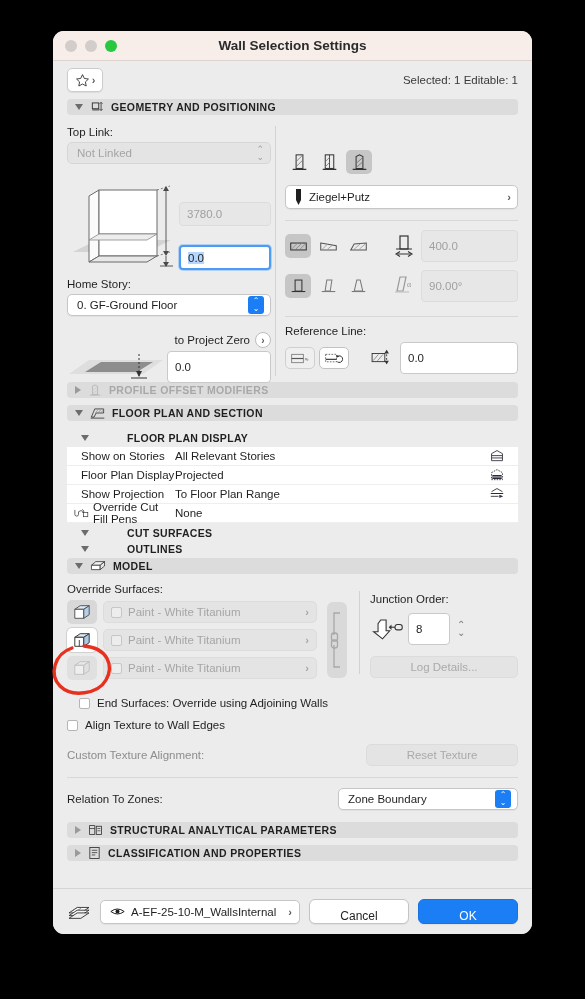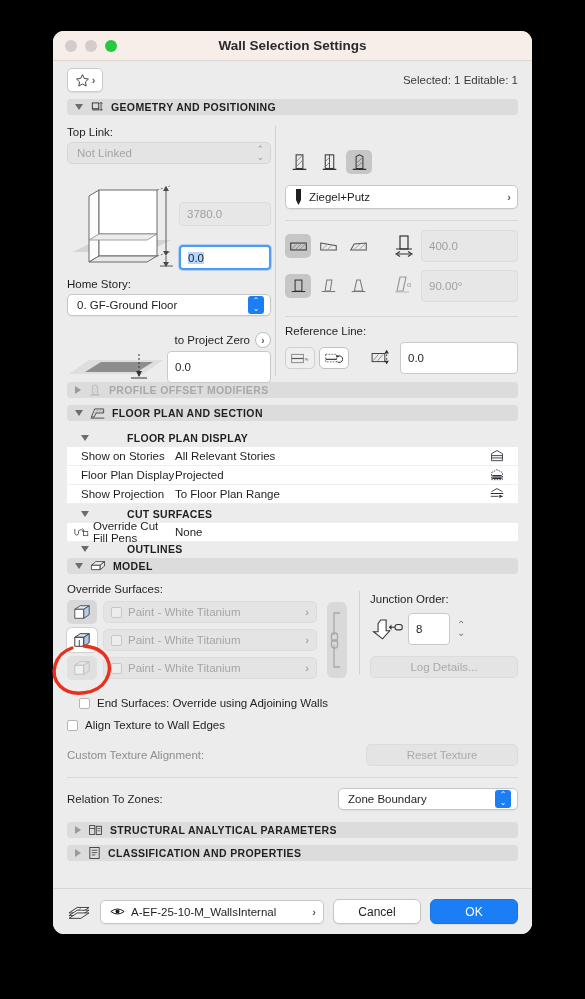--- a/index.html
+++ b/index.html
@@ -150,22 +150,22 @@
     display: flex; align-items: center; gap: 9px; padding: 0 14px;
     background: #ececec;
   }
   .layerbox {
     flex: 1; height: 24px; background: #fff; border: 1px solid #c6c6c6;
     border-radius: 5px; display: flex; align-items: center; gap: 6px;
     padding: 0 7px 0 9px; font-size: 11.5px; color: #1f1f1f;
     box-shadow: 0 1px 1px rgba(0,0,0,.05);
   }
   .fbtn {
-    width: 88px; height: 25px; border-radius: 6px; font-size: 12px;
-    display: flex; align-items: center; justify-content: center;
+    width: 100px; height: 25px; border-radius: 6px; font-size: 12px;
+    display: flex; align-items: flex-end; justify-content: center;
     background: #fff; border: 1px solid #c4c4c4; color: #1f1f1f;
     box-shadow: 0 1px 1px rgba(0,0,0,.06);
   }
   .fbtn.primary { background: #1b7ef5; border-color: #1773e0; color: #fff; font-weight: 500; }
   .chev { color: #5a5a5a; font-size: 11px; font-weight: bold; }
   .annot { position: absolute; pointer-events: none; }
 </style>
 </head>
 <body>
 
@@ -458,38 +458,38 @@
         <div class="c2">To Floor Plan Range</div>
         <div class="c3">
           <svg width="16" height="14" viewBox="0 0 20 18">
             <path d="M3 6 L10 2 L17 6" fill="none" stroke="#2b2b3a" stroke-width="1.1"></path>
             <line x1="2" y1="8.5" x2="18" y2="8.5" stroke="#2b2b3a" stroke-width="1.3"></line>
             <line x1="2" y1="12" x2="12" y2="12" stroke="#2b2b3a" stroke-width="1.1"></line>
             <path d="M13 10 L18 12 L13 14 Z" fill="#2b2b3a"></path>
           </svg>
         </div>
       </div>
-      <div class="lrow group">
-        <div class="c1">
-            <div class="tri down" style="margin-right:2px"></div>
-          </div>
-        <div class="c2" style="margin-left:-48px">CUT SURFACES</div>
-      </div>
       <div class="lrow">
         <div class="c1" style="padding-left:6px">
           <svg width="22" height="14" viewBox="0 0 26 16">
             <path d="M3 3 L3 10 a3 3 0 0 0 6 0 L9 6" fill="none" stroke="#333" stroke-width="1.2"></path>
             <path d="M9 6 q4 -4 8 0" fill="none" stroke="#333" stroke-width="1.2"></path>
             <path d="M15 2 L18 5 L15 8" fill="none" stroke="#333" stroke-width="1.1"></path>
             <rect x="17" y="7" width="7" height="7" fill="none" stroke="#333" stroke-width="1.1"></rect>
           </svg>
           <span>Override Cut Fill Pens</span>
         </div>
         <div class="c2">None</div>
         <div class="c3"></div>
+      </div>
+      <div class="lrow group">
+        <div class="c1">
+            <div class="tri down" style="margin-right:2px"></div>
+          </div>
+        <div class="c2" style="margin-left:-48px">CUT SURFACES</div>
       </div>
       <div class="lrow group" style="height:14px; overflow:hidden;">
         <div class="c1">
             <div class="tri down" style="margin-right:2px"></div>
           </div>
         <div class="c2" style="margin-left:-48px">OUTLINES</div>
       </div>
     </div>
 
     <div class="section-hdr" style="margin-top:2px;">

